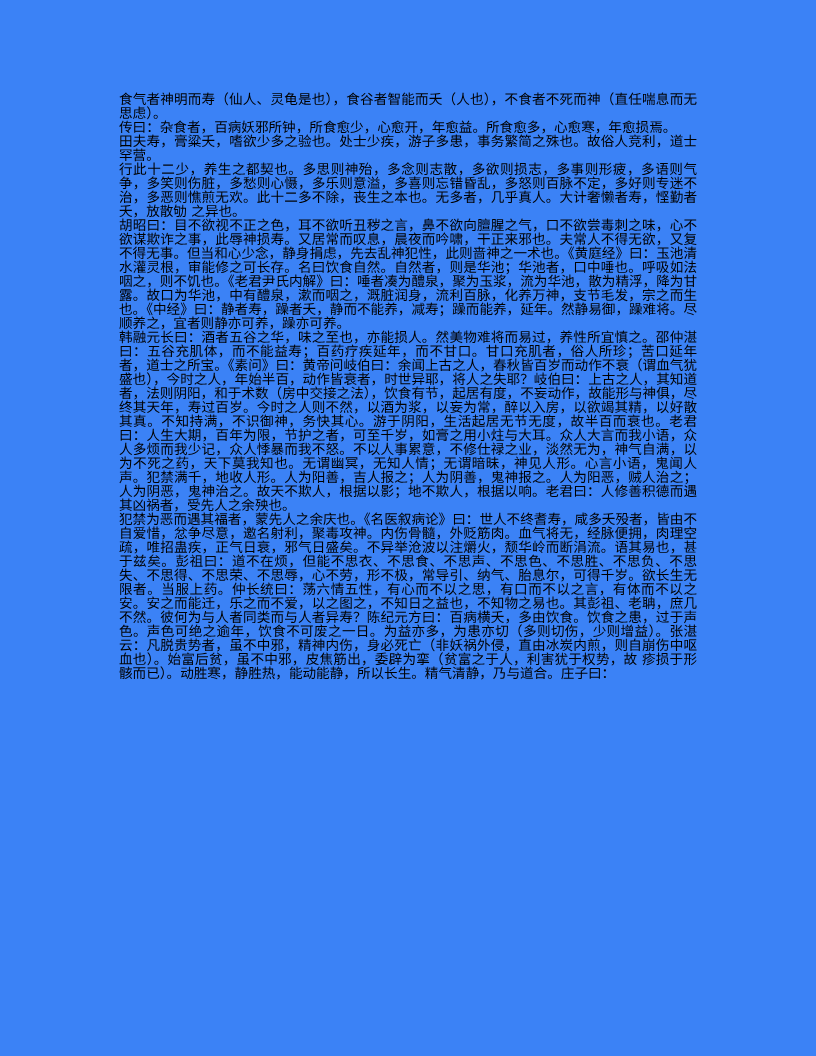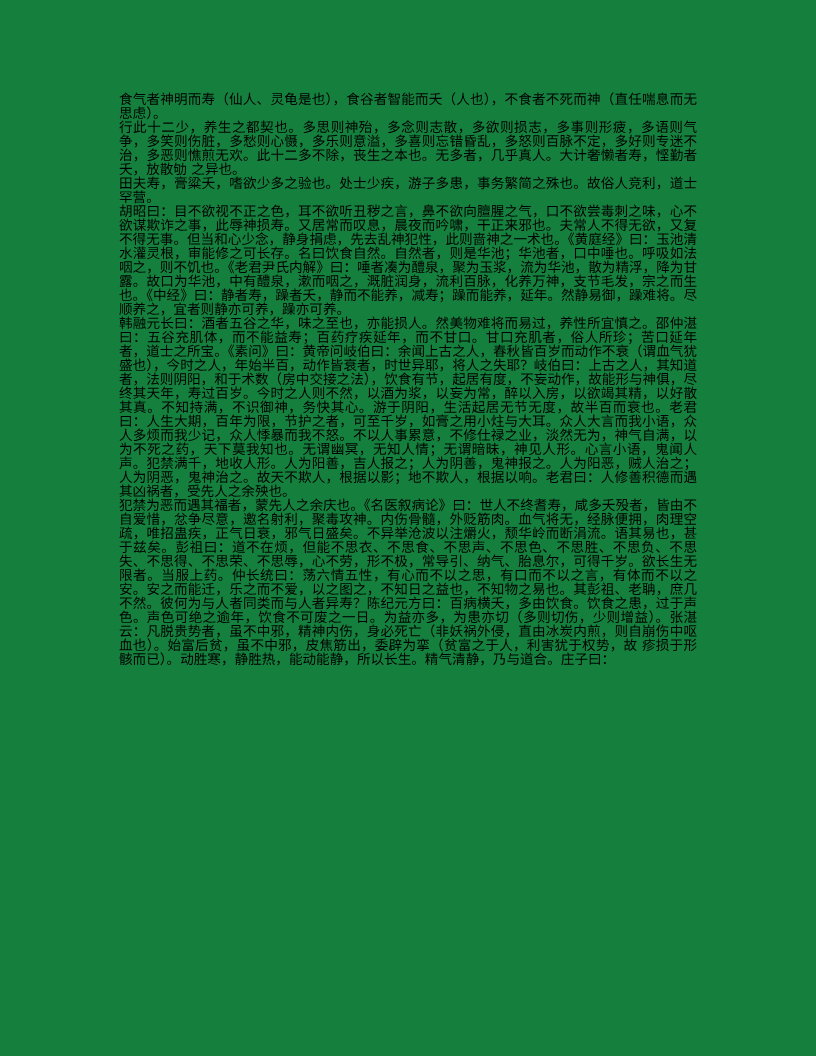--- a/index.html
+++ b/index.html
@@ -4,21 +4,21 @@
 <style>
   html, body {
     margin: 0;
     padding: 0;
     background: #ffffff;
   }
   .page {
     position: relative;
     width: 816px;
     height: 1056px;
-    background: #15803d;
+    background: #3b82f6;
     overflow: hidden;
   }
   .textblock {
     position: absolute;
     left: 119px;
     top: 92px;
     width: 578px;
     font-family: "DejaVu Serif", "Liberation Serif", serif;
     font-size: 13.6px;
     line-height: 14px;
@@ -32,19 +32,20 @@
     text-indent: 0;
     word-break: break-all;
   }
 </style>
 </head>
 <body>
 
 <div class="page">
   <div class="textblock">
     <p>食气者神明而寿（仙人、灵龟是也），食谷者智能而夭（人也），不食者不死而神（直任喘息而无思虑）。</p>
+    <p>传曰：杂食者，百病妖邪所钟，所食愈少，心愈开，年愈益。所食愈多，心愈寒，年愈损焉。</p>
+    <p>田夫寿，膏粱夭，嗜欲少多之验也。处士少疾，游子多患，事务繁简之殊也。故俗人竞利，道士罕营。</p>
     <p>行此十二少，养生之都契也。多思则神殆，多念则志散，多欲则损志，多事则形疲，多语则气争，多笑则伤脏，多愁则心慑，多乐则意溢，多喜则忘错昏乱，多怒则百脉不定，多好则专迷不治，多恶则憔煎无欢。此十二多不除，丧生之本也。无多者，几乎真人。大计奢懒者寿，悭勤者夭，放散劬 之异也。</p>
-    <p>田夫寿，膏粱夭，嗜欲少多之验也。处士少疾，游子多患，事务繁简之殊也。故俗人竞利，道士罕营。</p>
     <p>胡昭曰：目不欲视不正之色，耳不欲听丑秽之言，鼻不欲向膻腥之气，口不欲尝毒刺之味，心不欲谋欺诈之事，此辱神损寿。又居常而叹息，晨夜而吟啸，干正来邪也。夫常人不得无欲，又复不得无事。但当和心少念，静身捐虑，先去乱神犯性，此则啬神之一术也。《黄庭经》曰：玉池清水灌灵根，审能修之可长存。名曰饮食自然。自然者，则是华池；华池者，口中唾也。呼吸如法咽之，则不饥也。《老君尹氏内解》曰：唾者凑为醴泉，聚为玉浆，流为华池，散为精浮，降为甘露。故口为华池，中有醴泉，漱而咽之，溉脏润身，流利百脉，化养万神，支节毛发，宗之而生也。《中经》曰：静者寿，躁者夭，静而不能养，减寿；躁而能养，延年。然静易御，躁难将。尽顺养之，宜者则静亦可养，躁亦可养。</p>
     <p>韩融元长曰：酒者五谷之华，味之至也，亦能损人。然美物难将而易过，养性所宜慎之。邵仲湛曰：五谷充肌体，而不能益寿；百药疗疾延年，而不甘口。甘口充肌者，俗人所珍；苦口延年者，道士之所宝。《素问》曰：黄帝问岐伯曰：余闻上古之人，春秋皆百岁而动作不衰（谓血气犹盛也），今时之人，年始半百，动作皆衰者，时世异耶，将人之失耶？岐伯曰：上古之人，其知道者，法则阴阳，和于术数（房中交接之法），饮食有节，起居有度，不妄动作，故能形与神俱，尽终其天年，寿过百岁。今时之人则不然，以酒为浆，以妄为常，醉以入房，以欲竭其精，以好散其真。不知持满，不识御神，务快其心。游于阴阳，生活起居无节无度，故半百而衰也。老君曰：人生大期，百年为限，节护之者，可至千岁，如膏之用小炷与大耳。众人大言而我小语，众人多烦而我少记，众人悸暴而我不怒。不以人事累意，不修仕禄之业，淡然无为，神气自满，以为不死之药，天下莫我知也。无谓幽冥，无知人情；无谓暗昧，神见人形。心言小语，鬼闻人声。犯禁满千，地收人形。人为阳善，吉人报之；人为阴善，鬼神报之。人为阳恶，贼人治之；人为阴恶，鬼神治之。故天不欺人，根据以影；地不欺人，根据以响。老君曰：人修善积德而遇其凶祸者，受先人之余殃也。</p>
     <p>犯禁为恶而遇其福者，蒙先人之余庆也。《名医叙病论》曰：世人不终耆寿，咸多夭殁者，皆由不自爱惜，忿争尽意，邀名射利，聚毒攻神。内伤骨髓，外贬筋肉。血气将无，经脉便拥，肉理空疏，唯招蛊疾，正气日衰，邪气日盛矣。不异举沧波以注爝火，颓华岭而断涓流。语其易也，甚于兹矣。彭祖曰：道不在烦，但能不思衣、不思食、不思声、不思色、不思胜、不思负、不思失、不思得、不思荣、不思辱，心不劳，形不极，常导引、纳气、胎息尔，可得千岁。欲长生无限者。当服上药。仲长统曰：荡六情五性，有心而不以之思，有口而不以之言，有体而不以之安。安之而能迁，乐之而不爱，以之图之，不知日之益也，不知物之易也。其彭祖、老聃，庶几不然。彼何为与人者同类而与人者异寿？陈纪元方曰：百病横夭，多由饮食。饮食之患，过于声色。声色可绝之逾年，饮食不可废之一日。为益亦多，为患亦切（多则切伤，少则增益）。张湛云：凡脱贵势者，虽不中邪，精神内伤，身必死亡（非妖祸外侵，直由冰炭内煎，则自崩伤中呕血也）。始富后贫，虽不中邪，皮焦筋出，委辟为挛（贫富之于人，利害犹于权势，故 疹损于形骸而已）。动胜寒，静胜热，能动能静，所以长生。精气清静，乃与道合。庄子曰：</p>
   </div>
 </div>
 
 </body></html>

